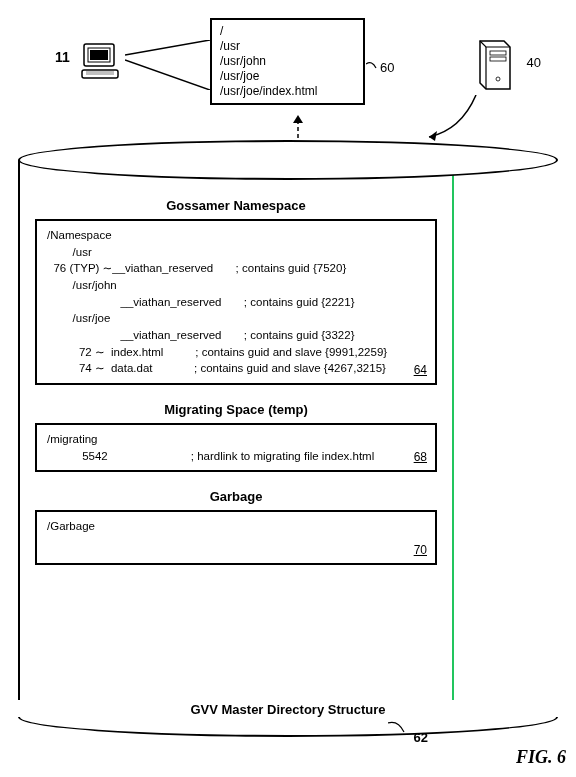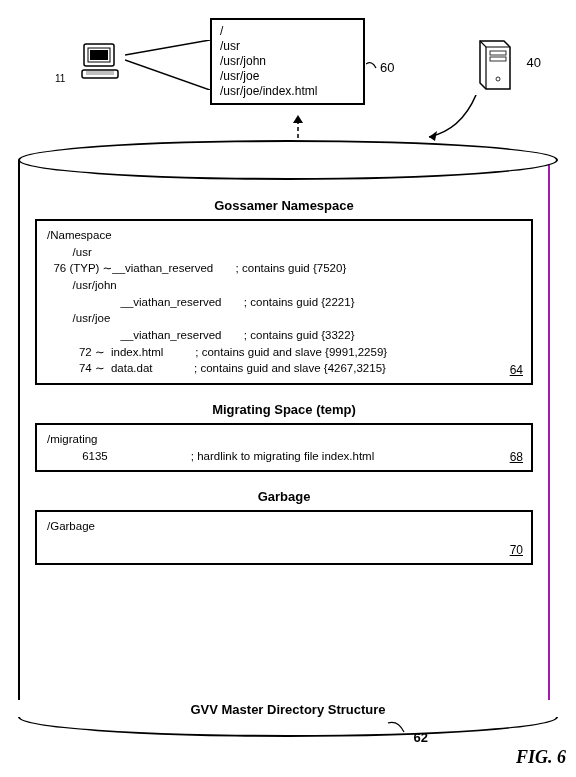--- a/index.html
+++ b/index.html
@@ -20,22 +20,23 @@
     height: 110px;
   }
   .computer-icon {
     position: absolute;
     left: 70px;
     top: 30px;
   }
   .label-11 {
     position: absolute;
     left: 45px;
-    top: 63px;
-    font-size: 10px;
+    top: 39px;
+    font-size: 14px;
+    font-weight: bold;
   }
   .server-icon {
     position: absolute;
     right: 50px;
     top: 25px;
   }
   .label-20 {
     position: absolute;
     right: 25px;
     top: 45px;
@@ -90,23 +91,23 @@
     height: 40px;
     border: 2px solid #000;
     border-radius: 50%;
     background: #fff;
     position: absolute;
     top: -20px;
     left: 0;
     z-index: 2;
   }
   .cyl-body {
-    width: 532px;
+    width: 436px;
     border-left: 2px solid #000;
-    border-right: 2px solid #a21caf;
+    border-right: 2px solid #22c55e;
     min-height: 540px;
     padding: 30px 15px 30px 15px;
     position: relative;
   }
   .cyl-bottom-line {
     width: 540px;
     height: 40px;
     border: 2px solid #000;
     border-radius: 50%;
     position: absolute;
@@ -245,21 +246,21 @@
       <div class="row">        /usr/joe</div>
       <div class="row">                       __viathan_reserved       ; contains guid {3322}</div>
       <div class="row">          72 ∼  index.html          ; contains guid and slave {9991,2259}</div>
       <div class="row">          74 ∼  data.dat             ; contains guid and slave {4267,3215}</div>
       <span class="box-num">64</span>
     </div>
 
     <div class="section-title">Migrating Space (temp)</div>
     <div class="box">
       <div class="row">/migrating</div>
-      <div class="row">           6135                          ; hardlink to migrating file index.html</div>
+      <div class="row">           5542                          ; hardlink to migrating file index.html</div>
       <span class="box-num">68</span>
     </div>
 
     <div class="section-title">Garbage</div>
     <div class="box" style="padding-bottom:28px">
       <div class="row">/Garbage</div>
       <span class="box-num">70</span>
     </div>
 
     <div style="height:60px"></div>

